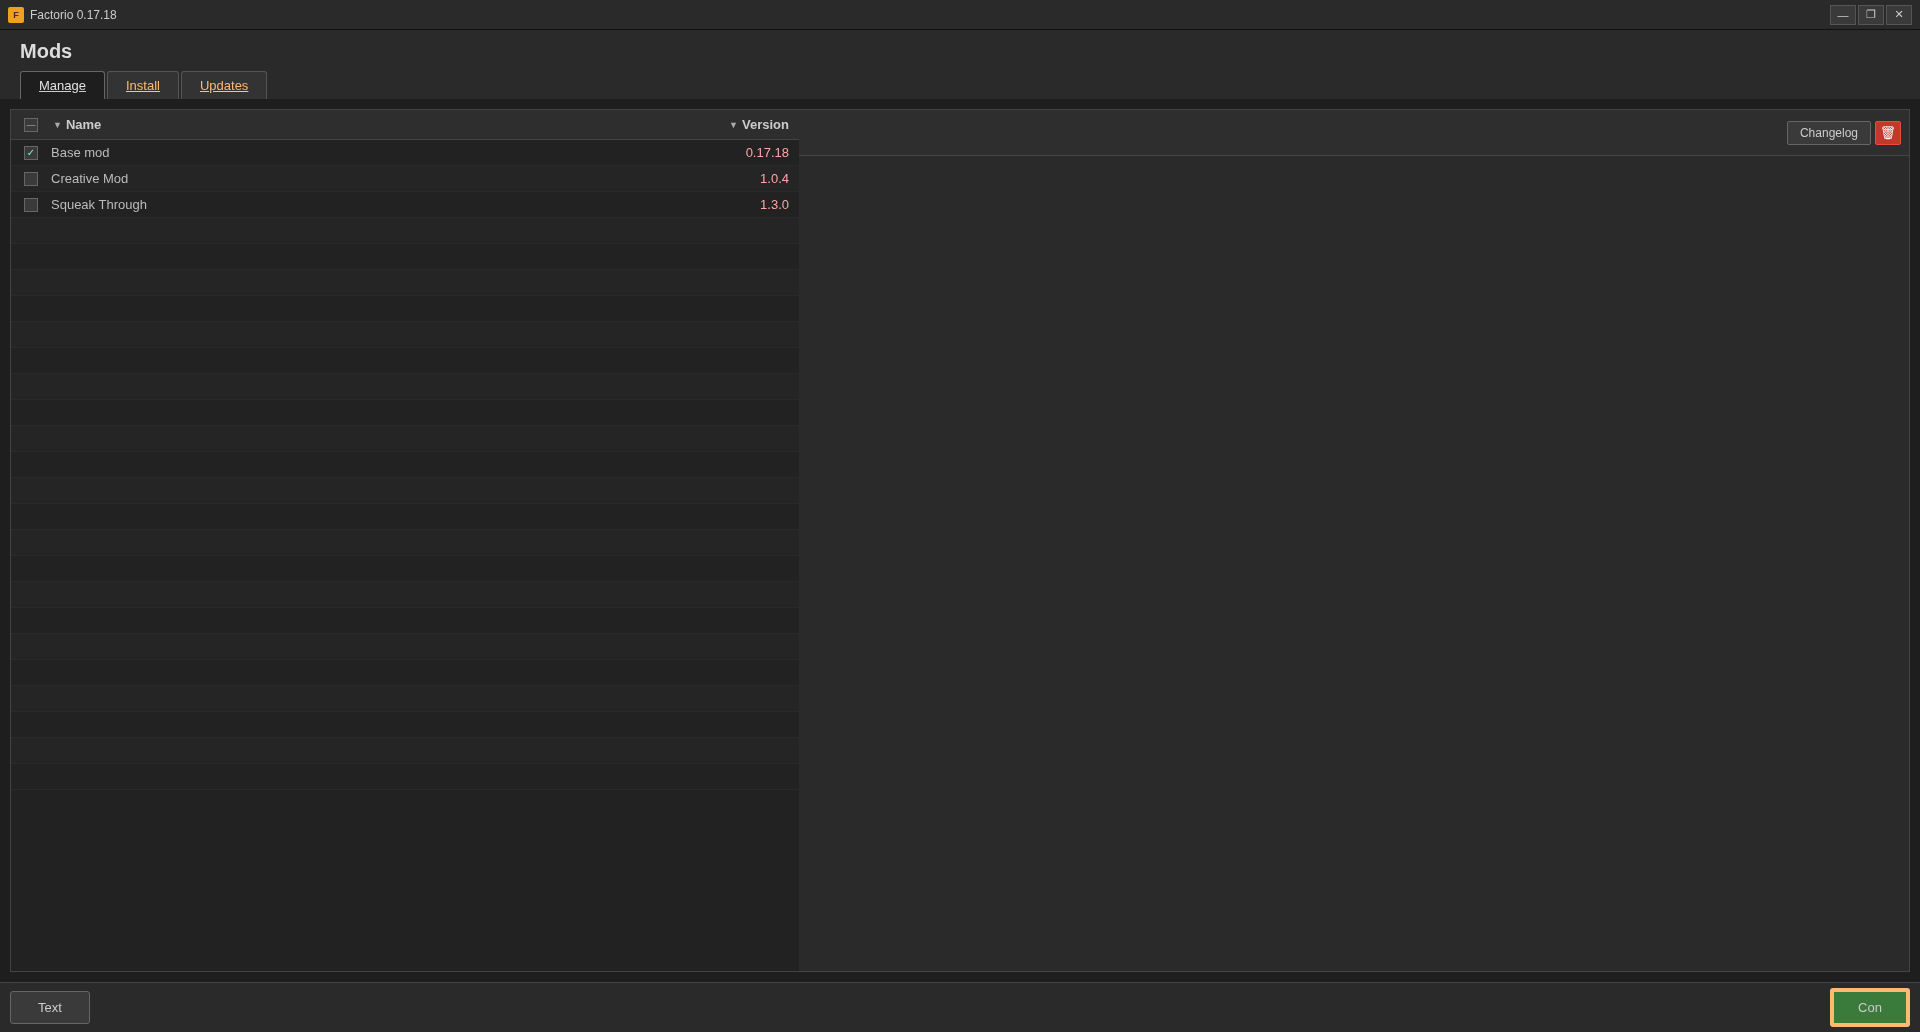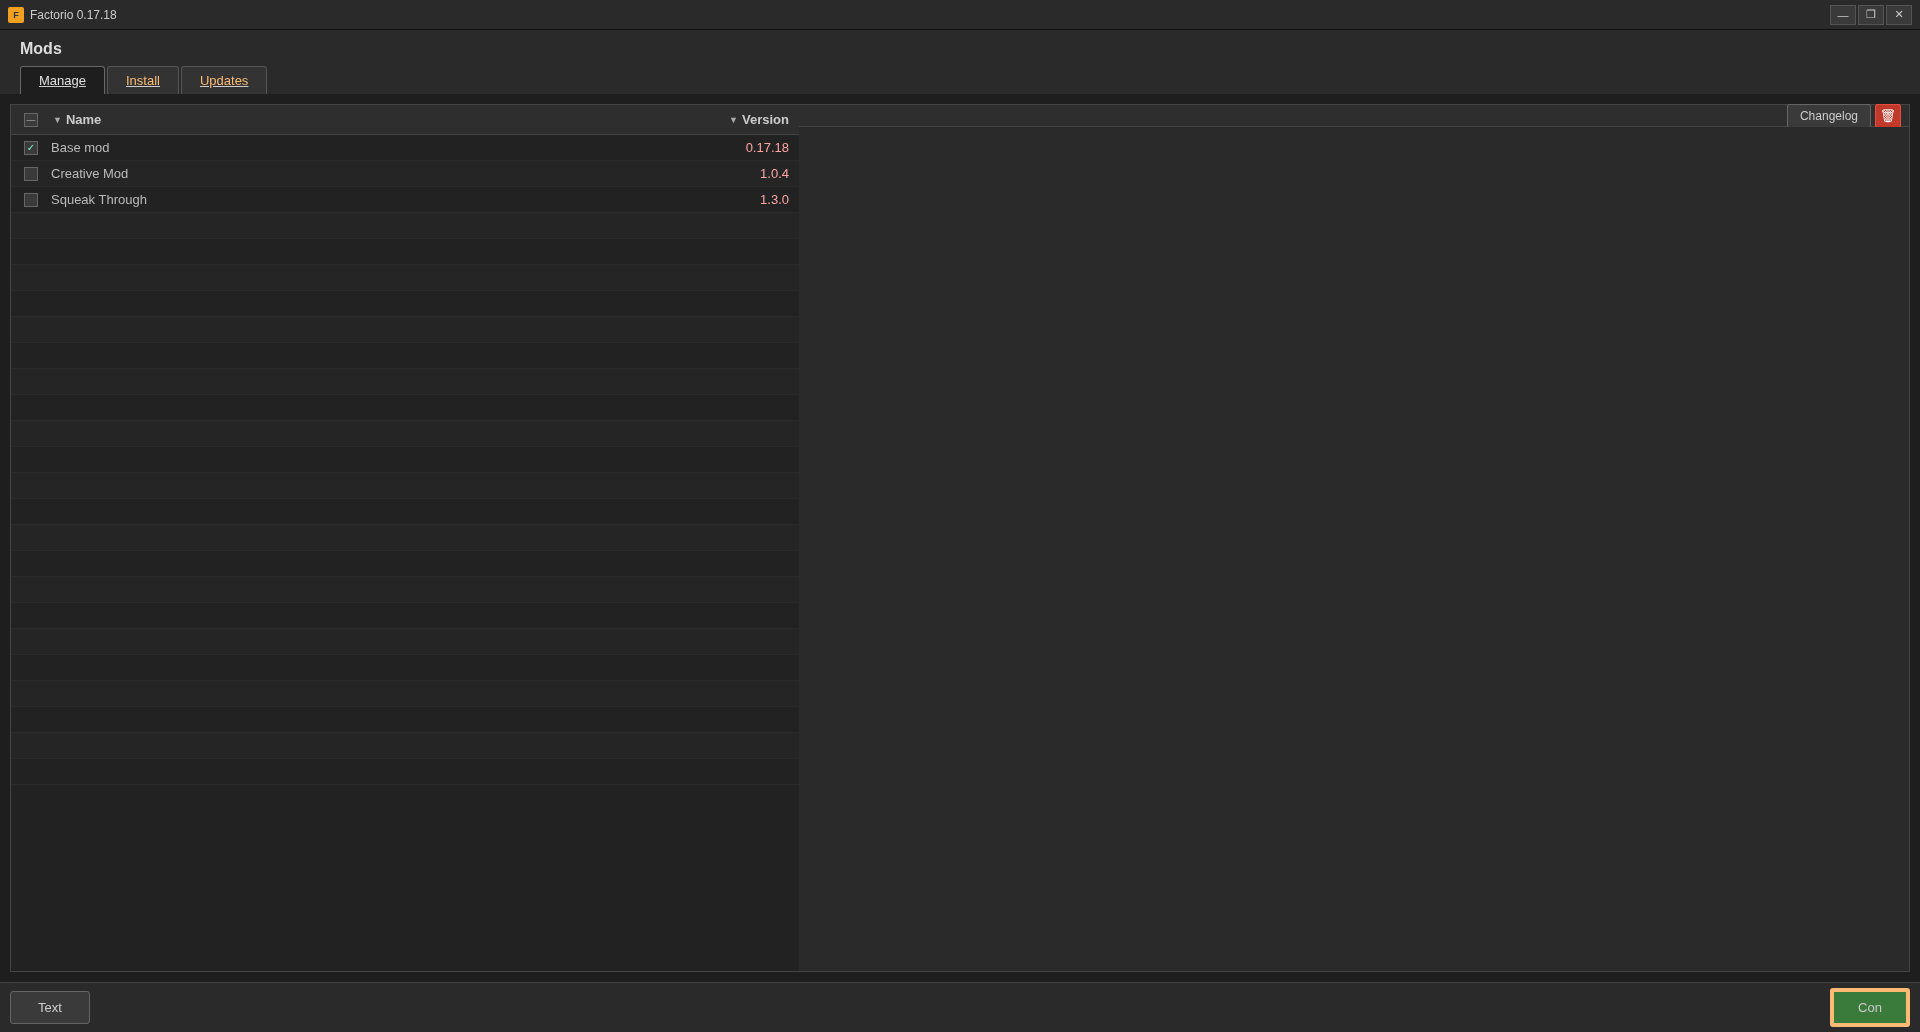--- a/index.html
+++ b/index.html
@@ -63,21 +63,21 @@
       height: calc(1032px - 30px);
       background: #252525;
     }
 
     
     #app-header {
       padding: 10px 20px 0 20px;
       background: #2a2a2a;
     }
     #app-title {
-      font-size: 16px;
+      font-size: 20px;
       color: #ddd;
       font-weight: bold;
       margin-bottom: 8px;
     }
 
     
     #tabs {
       display: flex;
       gap: 2px;
       text-decoration: underline;
@@ -222,21 +222,21 @@
       background: #2a2a2a;
       margin-left: -1px;
     }
     #detail-toolbar {
       display: flex;
       align-items: center;
       justify-content: flex-end;
       padding: 4px 8px;
       background: #2e2e2e;
       border-bottom: 1px solid #444;
-      height: 22px;
+      height: 46px;
       gap: 4px;
     }
     #changelog-btn {
       padding: 4px 12px;
       background: #3a3a3a;
       border: 1px solid #666;
       color: #ccc;
       cursor: pointer;
       font-size: 12px;
       border-radius: 2px;

